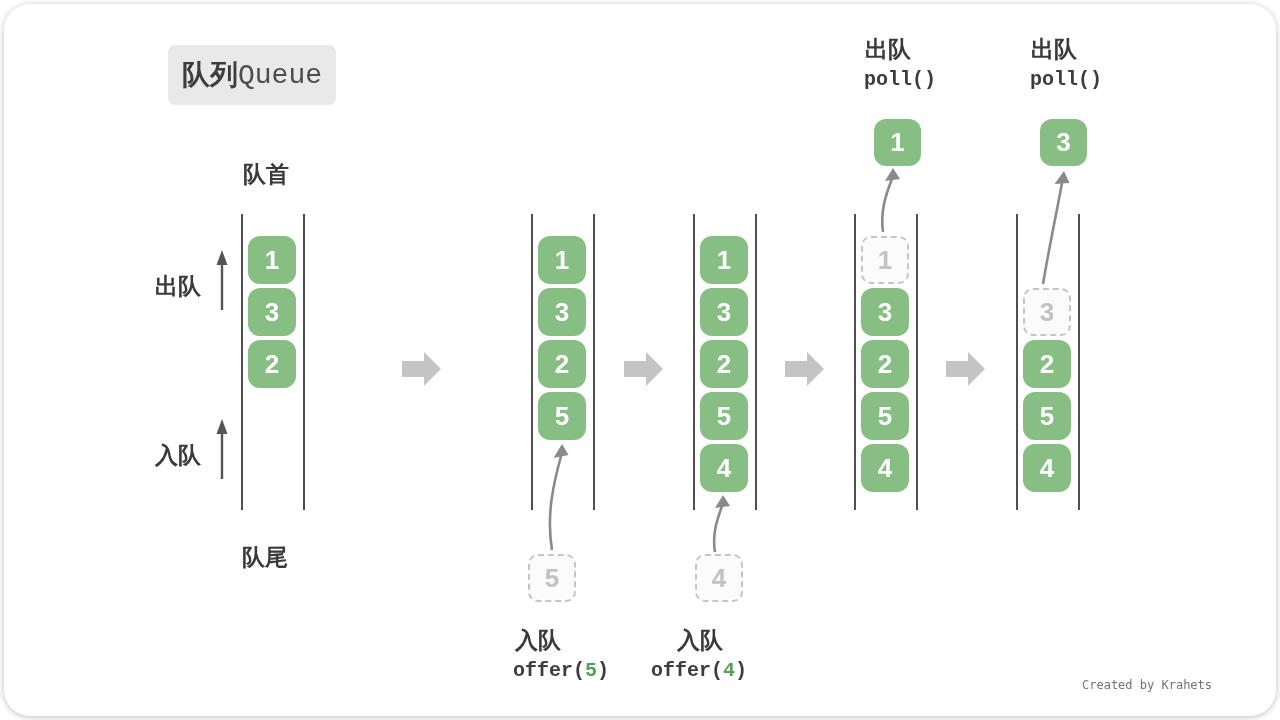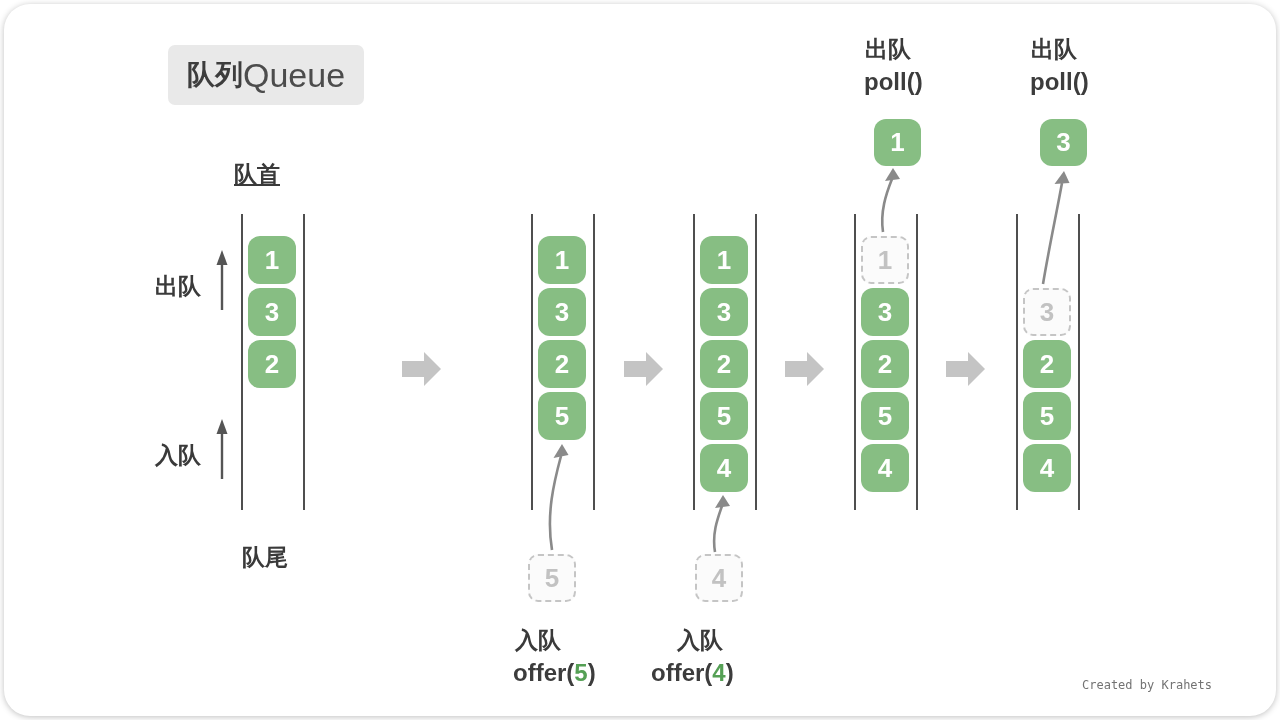--- a/index.html
+++ b/index.html
@@ -5,59 +5,59 @@
   html,body{margin:0;padding:0;background:#ffffff;width:1280px;height:720px;overflow:hidden;}
   .canvas{
     position:relative;width:1272px;height:712px;margin:4px;
     background:#ffffff;border-radius:26px;
     box-shadow:0 1px 6px rgba(0,0,0,0.25);
     font-family:"Liberation Sans","DejaVu Sans",sans-serif;
   }
   .abs{position:absolute;}
   
   .badge{
-    left:164px;top:41px;width:196px;height:60px;background:#e9e9e9;border-radius:7px;
+    left:164px;top:41px;width:168px;height:60px;background:#e9e9e9;border-radius:7px;
     display:flex;align-items:center;justify-content:center;gap:0;
   }
   .badge .zh{font-size:28px;font-weight:700;color:#3d3d3d;}
-  .badge .en{font-size:34px;color:#4c4c4c;font-family:Liberation Sans, sans-serif;}
+  .badge .en{font-size:28px;color:#4c4c4c;font-family:Liberation Mono, monospace;}
   
   .poslabel{font-size:23px;font-weight:700;color:#3a3a3a;}
   
   .vline{top:210px;width:2px;height:296px;background:#4f4f4f;}
   
   .qbox{
     width:48px;height:48px;border-radius:12px;background:#87be83;
     display:flex;align-items:center;justify-content:center;
     color:#ffffff;font-size:26px;font-weight:700;
   }
   .ghost{
     width:44px;height:44px;border-radius:10px;background:#fbfbfb;
     border:2px dashed #c5c5c5;
     display:flex;align-items:center;justify-content:center;
     color:#c2c2c2;font-size:26px;font-weight:700;
   }
   
   .oplabel{font-size:23px;font-weight:700;color:#3a3a3a;}
-  .opcode{font-family:Liberation Sans, sans-serif;font-size:24px;font-weight:600;color:#3c3c3c;}
+  .opcode{font-family:Liberation Mono, monospace;font-size:20px;font-weight:600;color:#3c3c3c;}
   .opcode .arg{color:#55a055;font-weight:700;}
   .watermark{font-family:"DejaVu Sans Mono","Liberation Mono",monospace;font-size:12px;color:#737373;}
   svg{position:absolute;overflow:visible;}
 </style>
 </head>
 <body>
 
 <div class="canvas">
 
   <div class="abs badge">
     <span class="zh">队列</span>
     <span class="en">Queue</span>
   </div>
 
-  <div class="abs poslabel" style="left:230px;top:155px;text-decoration:underline;">队首</div>
+  <div class="abs poslabel" style="left:239px;top:155px;">队首</div>
   <div class="abs poslabel" style="left:238px;top:538px;">队尾</div>
 
   <div class="abs poslabel" style="left:151px;top:267px;">出队</div>
   <svg style="left:210px;top:246px;" width="16" height="60" viewBox="0 0 16 60">
     <polygon points="8,0 2.5,15 13.5,15" fill="#555"></polygon>
       <rect x="6.8" y="12" width="2.4" height="48" fill="#555"></rect>
   </svg>
   <div class="abs poslabel" style="left:151px;top:436px;">入队</div>
   <svg style="left:210px;top:415px;" width="16" height="60" viewBox="0 0 16 60">
     <polygon points="8,0 2.5,15 13.5,15" fill="#555"></polygon>

